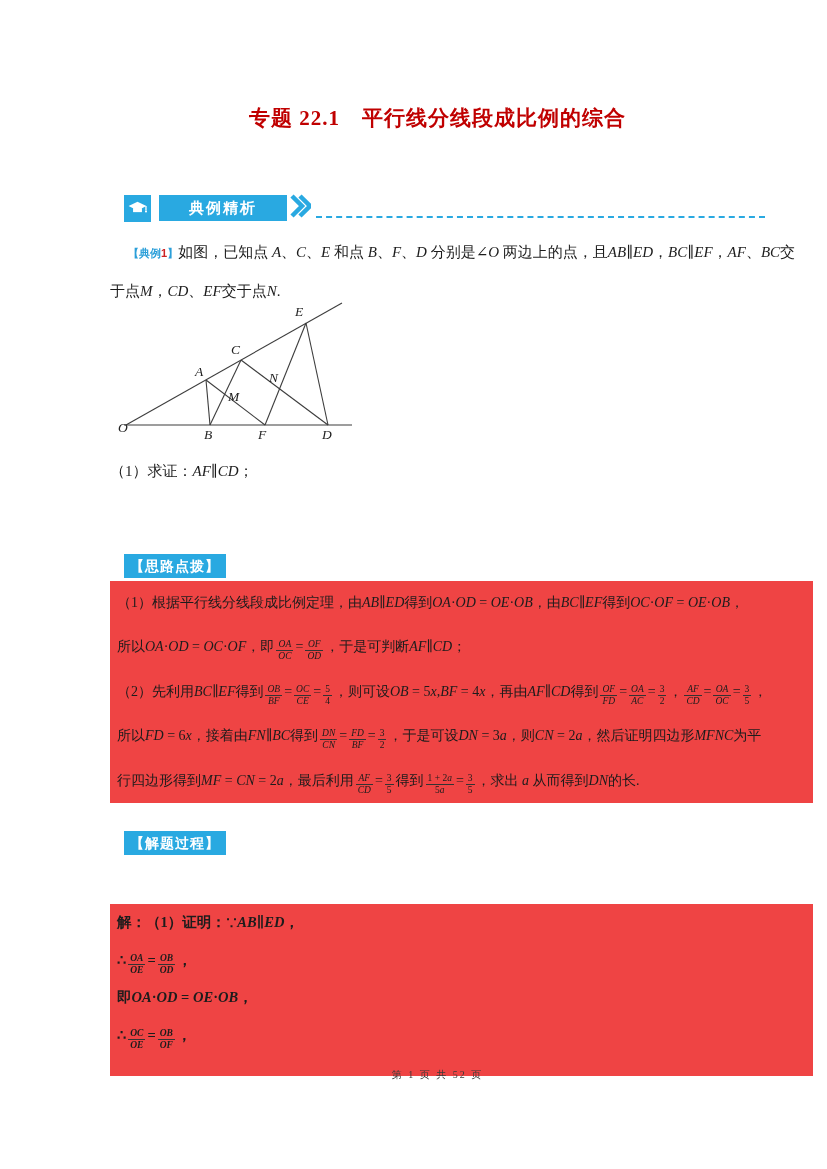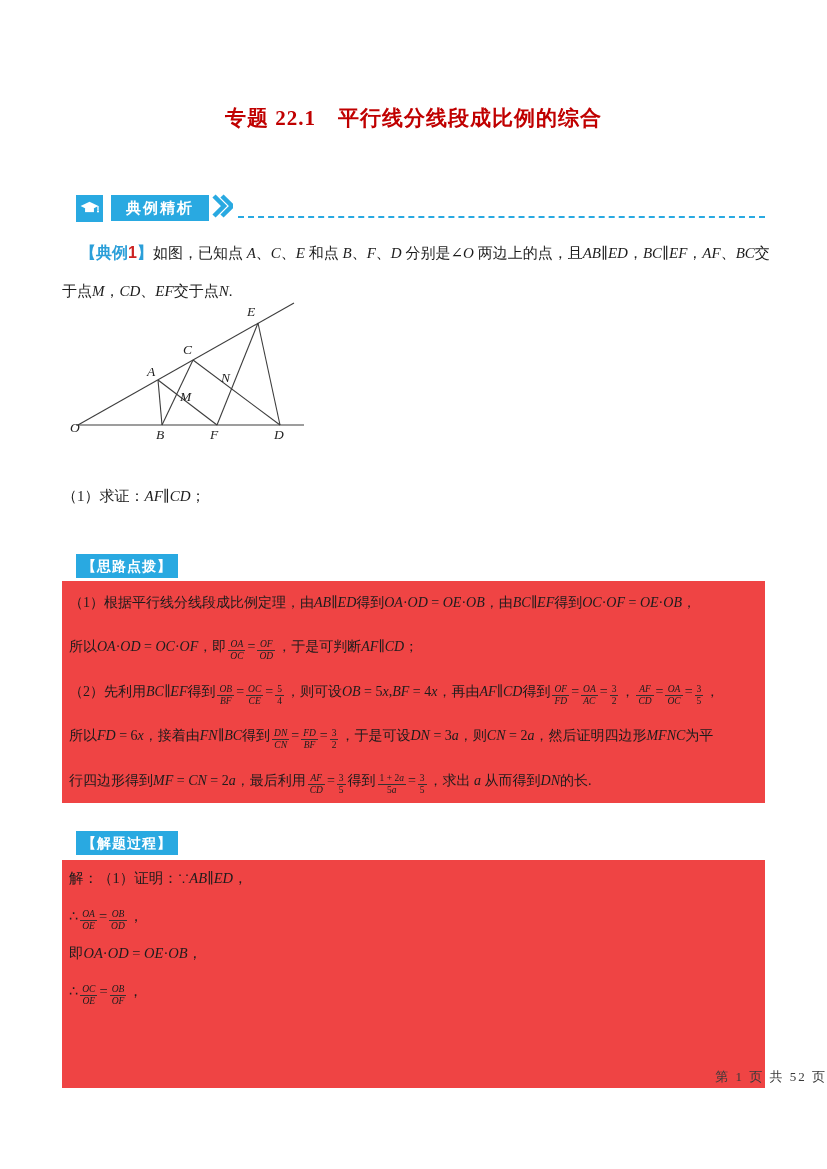--- a/index.html
+++ b/index.html
@@ -1,76 +1,76 @@
 <!DOCTYPE html>
 <html><head>
 <meta charset="utf-8">
 <style>
   html,body{margin:0;padding:0;}
   body{width:827px;height:1169px;background:#ffffff;position:relative;
        font-family:"Liberation Serif","DejaVu Serif",serif;color:#1c1c1c;}
-  .page{position:absolute;inset:0;overflow:hidden;}
+  .page{position:absolute;inset:0;overflow:hidden;margin-left:48px;}
 
   
   .doc-title{position:absolute;top:104px;left:0;width:100%;text-align:center;
     font-size:21px;font-weight:bold;color:#c00000;letter-spacing:1px;}
 
   
   .section-header{position:absolute;top:193px;left:62px;right:62px;height:30px;
     display:flex;align-items:center;}
   .hdr-iconbox{width:27px;height:27px;background:#29a9e1;margin-left:14px;flex:0 0 auto;
     display:flex;align-items:center;justify-content:center;}
-  .hdr-label{margin-left:8px;height:26px;line-height:26px;padding:0 15px;background:#29a9e1;
+  .hdr-label{margin-left:8px;height:26px;line-height:26px;padding:0 30px;background:#29a9e1;
     color:#fff;font-family:"Liberation Sans",sans-serif;font-weight:bold;font-size:15px;
     letter-spacing:2px;flex:0 0 auto;}
   .hdr-chevron{margin-left:2px;flex:0 0 auto;}
   .hdr-dash{flex:1 1 auto;border-top:2px dashed #29a9e1;align-self:flex-end;
     margin-bottom:5px;margin-left:5px;}
 
   
   .example-para{position:absolute;top:233px;left:62px;width:706px;font-size:15px;}
   .example-para .pline{height:39px;line-height:39px;white-space:nowrap;}
   .example-label{font-weight:bold;color:#2b9fd9;font-family:"Liberation Sans",sans-serif;
-    font-size:16px;}
+    font-size:11px;}
   .example-label .num{color:#cc2222;}
 
   
   .figure-wrap{position:absolute;top:301px;left:70px;width:242px;height:148px;}
   .figure-wrap svg{display:block;}
   .fig-line{stroke:#3d3d3d;stroke-width:1.1;fill:none;}
   .fig-label{font-family:"Liberation Serif",serif;font-style:italic;font-size:13.5px;fill:#222;}
 
   
   .q-line{position:absolute;left:62px;width:706px;font-size:15px;line-height:24px;}
-  .q1{top:484px;} .q2{top:494px;}
+  .q1{top:459px;} .q2{top:494px;}
 
   
   .badge{position:absolute;left:76px;height:24px;line-height:24px;background:#29a9e1;
     color:#fff;font-family:"Liberation Sans",sans-serif;font-weight:bold;font-size:14px;
     padding:0 6px;letter-spacing:1px;text-align:center;}
   .badge-hint{top:554px;} .badge-sol{top:831px;}
 
   
   .gray-block{position:absolute;left:62px;width:696px;background:#ef4444;padding-left:7px;}
   .hint-block{top:581px;height:222px;}
-  .sol-block{top:860px;height:228px;}
+  .sol-block{top:904px;height:172px;font-weight:bold;}
   .hline{height:44.4px;line-height:44.4px;white-space:nowrap;font-size:14px;}
   .sline{height:37.6px;line-height:37.6px;white-space:nowrap;font-size:14.5px;}
 
   i{font-family:"Liberation Serif","DejaVu Serif",serif;font-style:italic;}
 
   
   .frac{display:inline-block;vertical-align:-8px;text-align:center;font-size:9.5px;
     line-height:1.15;margin:0 2px;}
   .frac .num{display:block;border-bottom:1px solid #333;padding:0 2px;}
   .frac .den{display:block;padding:0 2px;}
 
   
-  .page-footer{position:absolute;top:1068px;left:0;width:100%;text-align:right;
-    font-size:13px;color:#3a3a3a;letter-spacing:2px;}
+  .page-footer{position:absolute;top:1068px;left:0;width:100%;text-align:center;
+    font-size:10px;color:#3a3a3a;letter-spacing:2px;}
 </style>
 </head>
 <body>
 
 <div class="page">
 
   <div class="doc-title">专题 22.1　平行线分线段成比例的综合</div>
 
   <div class="section-header">
     <div class="hdr-iconbox">

